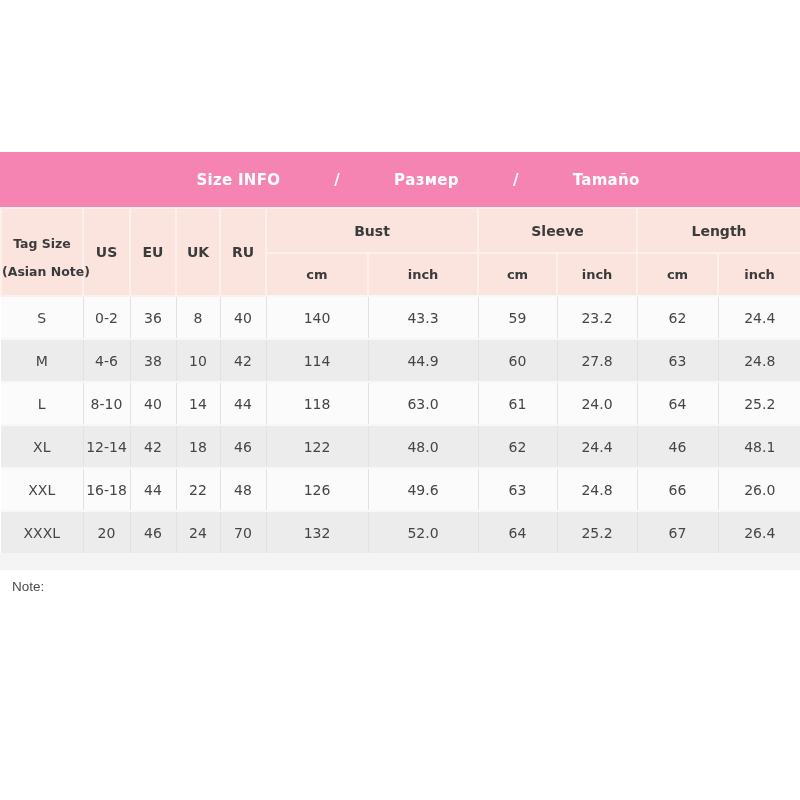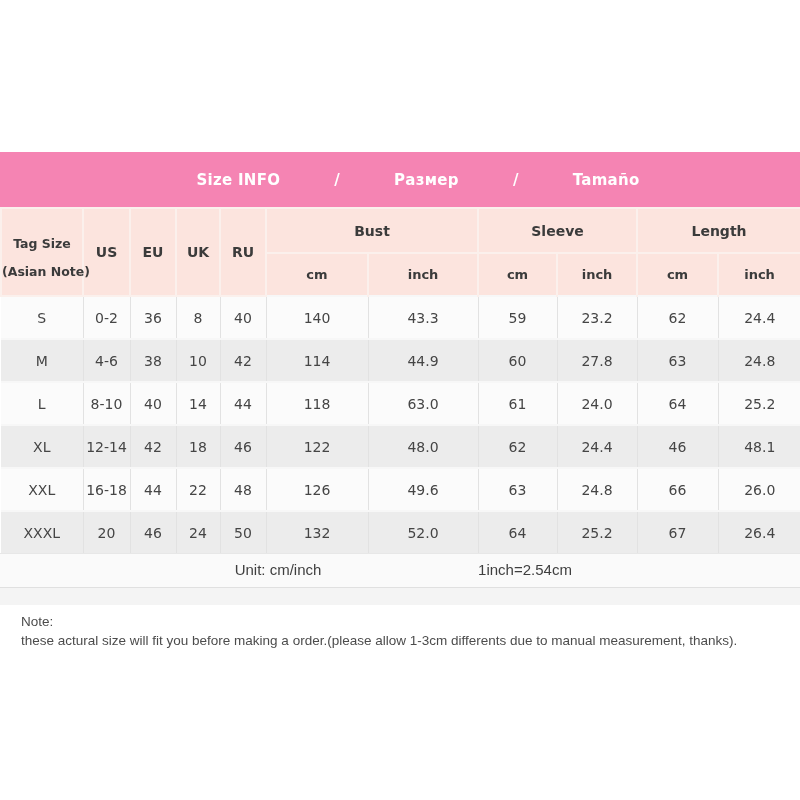--- a/index.html
+++ b/index.html
@@ -87,21 +87,21 @@
   }
   .unit-label { left: 278px; }
   .unit-conversion { left: 525px; }
   .gray-strip {
     height: 17px;
     background: #f4f4f4;
   }
   
   .note {
     margin-top: 7px;
-    padding-left: 21px;
+    padding-left: 12px;
     font-family: "Liberation Sans", sans-serif;
     font-size: 13.5px;
     line-height: 19px;
     color: #4c4c4c;
     white-space: nowrap;
   }
 </style>
 </head>
 <body>
 
@@ -216,36 +216,31 @@
         <td>63</td>
         <td>24.8</td>
         <td>66</td>
         <td>26.0</td>
       </tr>
       <tr class="row-gray">
         <td>XXXL</td>
         <td>20</td>
         <td>46</td>
         <td>24</td>
-        <td>50</td>
+        <td>70</td>
         <td>132</td>
         <td>52.0</td>
         <td>64</td>
         <td>25.2</td>
         <td>67</td>
         <td>26.4</td>
       </tr>
     </tbody>
   </table>
 
-  <div class="unit-bar">
-    <span class="unit-label">Unit: cm/inch</span>
-    <span class="unit-conversion">1inch=2.54cm</span>
-  </div>
 
   <div class="gray-strip"></div>
 
   <div class="note">
     <div>Note:</div>
-    <div>these actural size will fit you before making a order.(please allow 1-3cm differents due to manual measurement, thanks).</div>
   </div>
 
 </div>
 
 </body></html>

